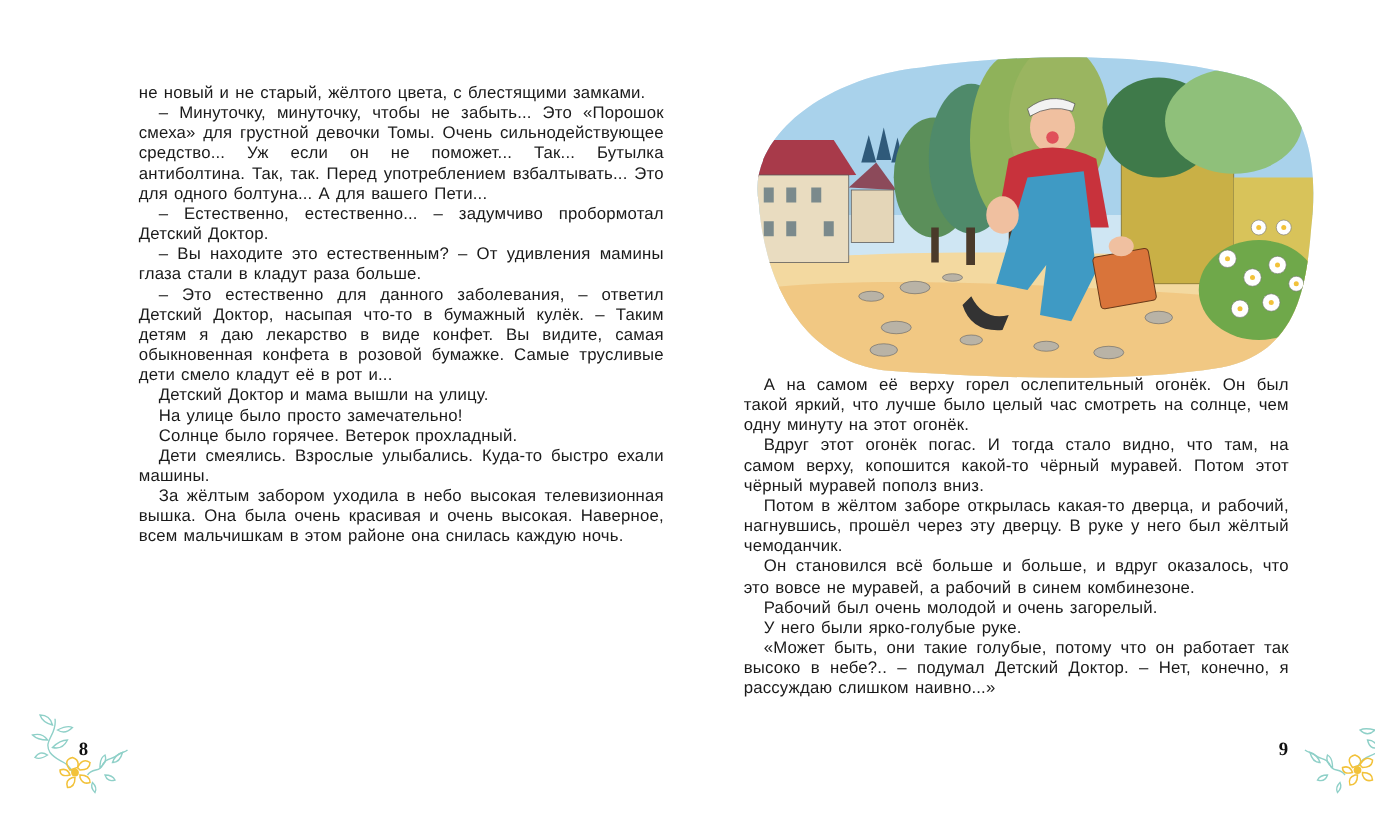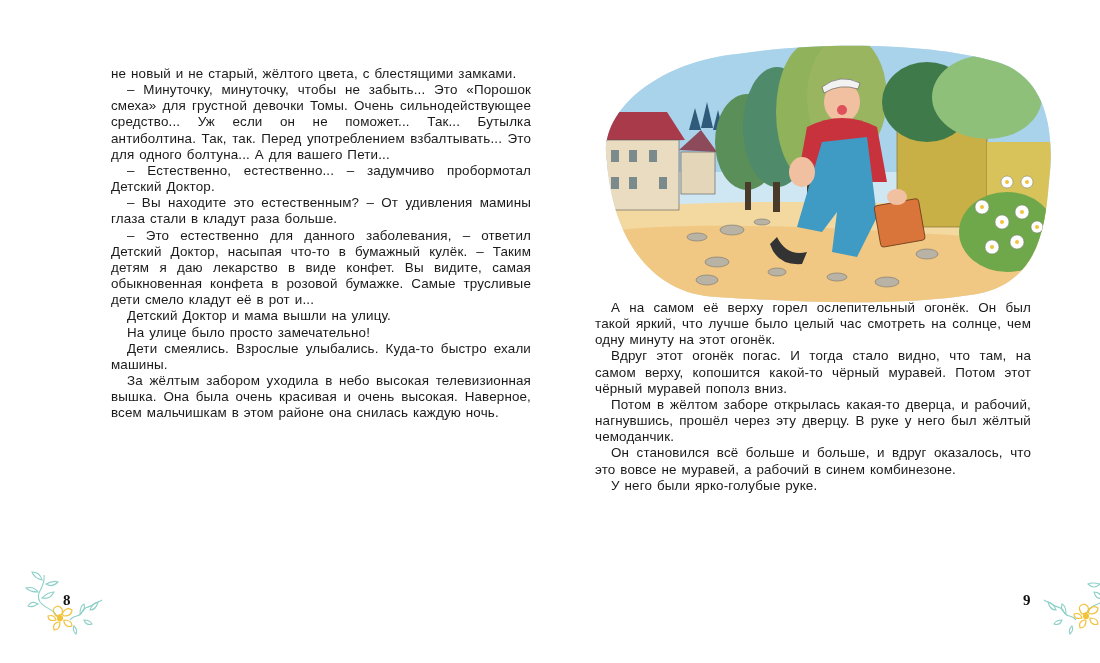--- a/index.html
+++ b/index.html
@@ -33,20 +33,21 @@
 
 <div class="page page-left">
   <div class="text-block">
     <p class="noindent">не новый и не старый, жёлтого цвета, с блестящими замками.</p>
     <p>– Минуточку, минуточку, чтобы не забыть... Это «Порошок смеха» для грустной девочки Томы. Очень сильнодействующее средство... Уж если он не поможет... Так... Бутылка антиболтина. Так, так. Перед употреблением взбалтывать... Это для одного болтуна... А для вашего Пети...</p>
     <p>– Естественно, естественно... – задумчиво пробормотал Детский Доктор.</p>
     <p>– Вы находите это естественным? – От удивления мамины глаза стали в кладут раза больше.</p>
     <p>– Это естественно для данного заболевания, – ответил Детский Доктор, насыпая что-то в бумажный кулёк. – Таким детям я даю лекарство в виде конфет. Вы видите, самая обыкновенная конфета в розовой бумажке. Самые трусливые дети смело кладут её в рот и...</p>
     <p>Детский Доктор и мама вышли на улицу.</p>
     <p>На улице было просто замечательно!</p>
+    <p>Солнце было горячее. Ветерок прохладный.</p>
     <p>Дети смеялись. Взрослые улыбались. Куда-то быстро ехали машины.</p>
     <p>За жёлтым забором уходила в небо высокая телевизионная вышка. Она была очень красивая и очень высокая. Наверное, всем мальчишкам в этом районе она снилась каждую ночь.</p>
   </div>
 
   <svg class="ornament" viewBox="0 0 90 70">
     <g fill="none" stroke="#8fd0c8" stroke-width="1.1">
       <path d="M20 5 C 22 18, 10 22, 16 32 C 22 40, 30 38, 34 48"></path>
       <path d="M18 10 q -8 -2 -10 -8 q 8 0 10 8z"></path>
       <path d="M22 14 q 8 -4 12 -2 q -6 6 -12 2z"></path>
       <path d="M14 22 q -8 0 -12 -4 q 8 -2 12 4z"></path>
@@ -162,21 +163,23 @@
       <rect x="280" y="170" width="45" height="42" rx="3" fill="#d9743a" stroke="#6a3a1a" stroke-width="0.8" transform="rotate(-10 302 190)"></rect>
       <ellipse cx="300" cy="165" rx="10" ry="8" fill="#f0c0a0"></ellipse>
     </g>
   </svg>
 
   <div class="text-block">
     <p>А на самом её верху горел ослепительный огонёк. Он был такой яркий, что лучше было целый час смотреть на солнце, чем одну минуту на этот огонёк.</p>
     <p>Вдруг этот огонёк погас. И тогда стало видно, что там, на самом верху, копошится какой-то чёрный муравей. Потом этот чёрный муравей пополз вниз.</p>
     <p>Потом в жёлтом заборе открылась какая-то дверца, и рабочий, нагнувшись, прошёл через эту дверцу. В руке у него был жёлтый чемоданчик.</p>
     <p>Он становился всё больше и больше, и вдруг оказалось, что это вовсе не муравей, а рабочий в синем комбинезоне.</p>
+    <p>Рабочий был очень молодой и очень загорелый.</p>
     <p>У него были ярко-голубые руке.</p>
+    <p>«Может быть, они такие голубые, потому что он работает так высоко в небе?.. – подумал Детский Доктор. – Нет, конечно, я рассуждаю слишком наивно...»</p>
   </div>
 
   <svg class="ornament" viewBox="0 0 100 70">
     <g fill="none" stroke="#8fd0c8" stroke-width="1.1">
       <path d="M88 4 C 84 14, 92 22, 84 30 C 78 36, 70 34, 66 44"></path>
       <path d="M86 8 q 6 -4 8 -8 q -6 2 -8 8z"></path>
       <path d="M80 14 q -8 -2 -12 0 q 6 6 12 0z"></path>
       <path d="M90 22 q 6 0 8 -4 q -6 -2 -8 4z"></path>
       <path d="M82 28 q -2 -6 -8 -6 q 2 8 8 6z"></path>
       <path d="M86 34 q 4 4 8 2 q -4 -6 -8 -2z"></path>

